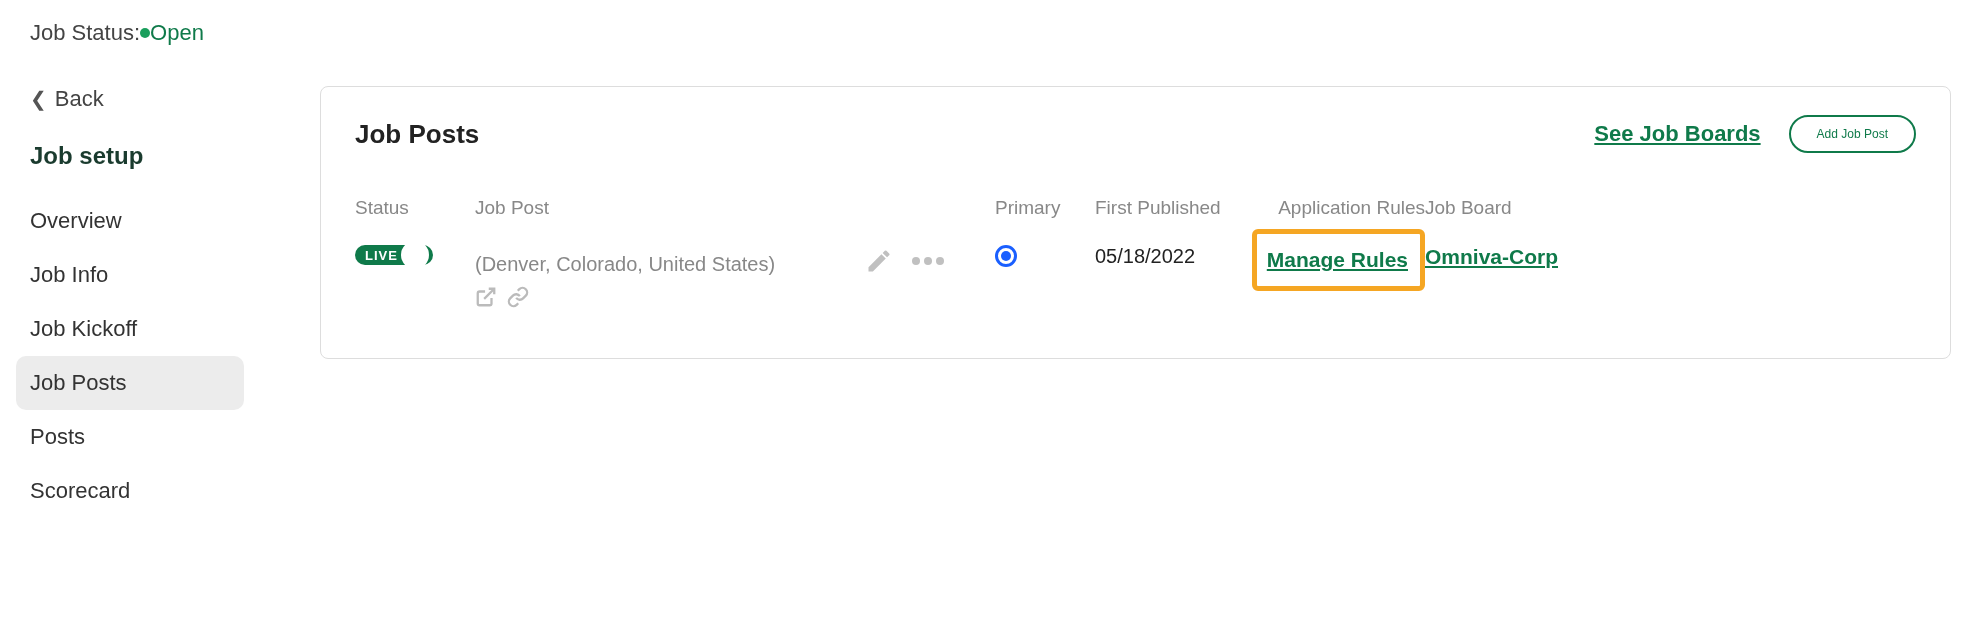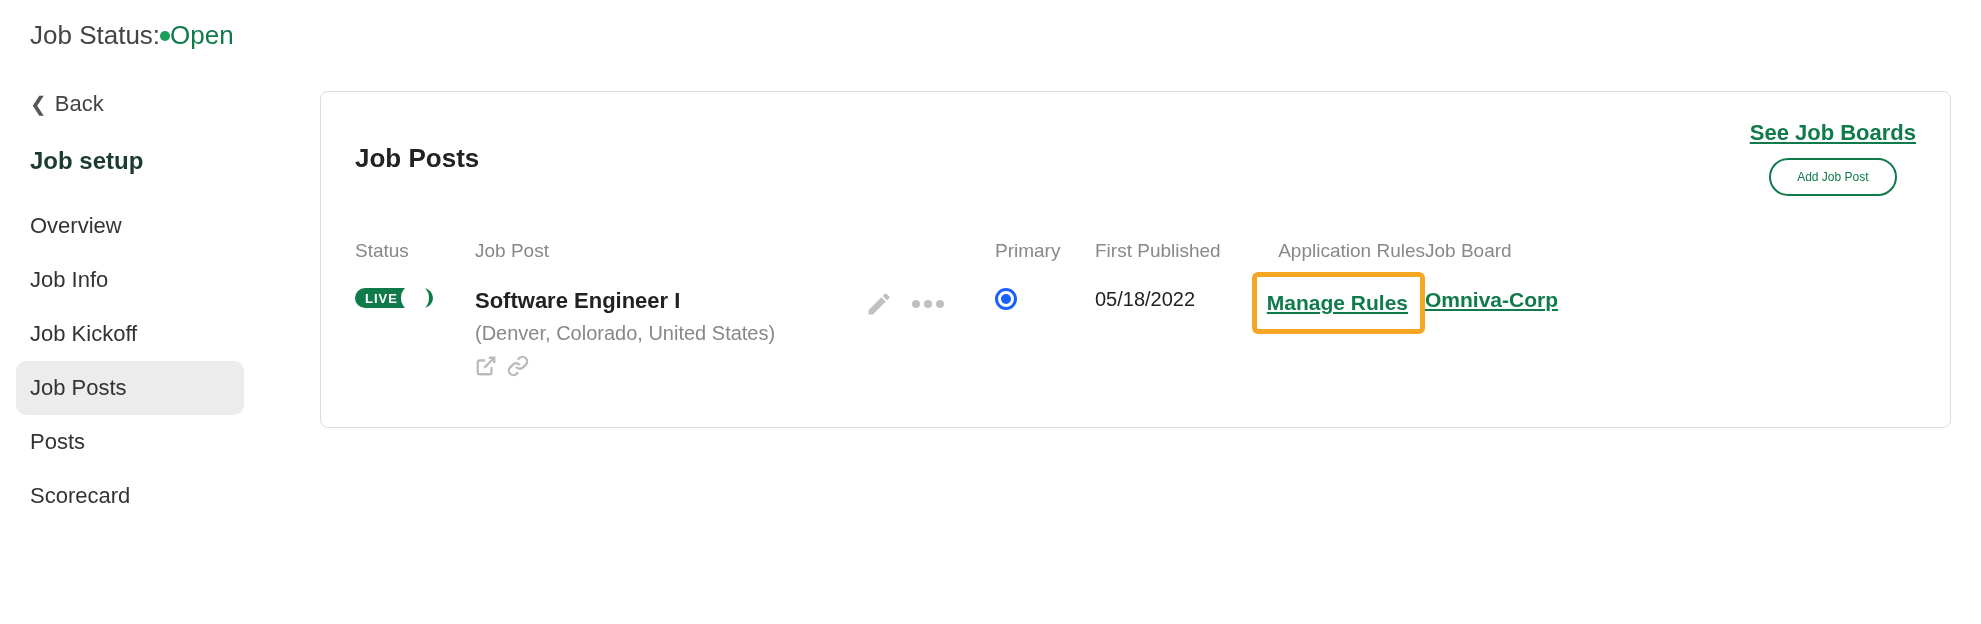--- a/index.html
+++ b/index.html
@@ -26,21 +26,21 @@
       font-family: Georgia, "Times New Roman", serif;
       font-size: 56px;
       font-weight: 400;
       color: #1a3b2e;
     }
     .page-subtitle {
       font-size: 22px;
       color: #888;
     }
     .header-right {
-      font-size: 26px;
+      font-size: 22px;
       color: #444;
       display: flex;
       align-items: center;
       gap: 0;
     }
     .status-dot {
       width: 10px;
       height: 10px;
       border-radius: 50%;
       background: #1a9e5c;
@@ -103,22 +103,21 @@
       margin-bottom: 44px;
     }
     .panel-title {
       font-size: 26px;
       font-weight: 600;
       color: #222;
     }
     .panel-actions {
       display: flex;
       align-items: center;
-      gap: 12px;
-      flex-direction: column;
+      gap: 28px;
     }
     .see-boards-link {
       color: #0f7a4a;
       font-size: 22px;
       font-weight: 600;
       text-decoration: underline;
       cursor: pointer;
     }
     .add-post-btn {
       border: 2px solid #0f7a4a;
@@ -282,21 +281,20 @@
     <div class="table-row">
       <div class="col-status">
         <div class="live-toggle">
           <span class="live-label">LIVE</span>
           <span class="toggle-knob"></span>
         </div>
       </div>
       <div class="col-post">
         <div style="display:flex; align-items:flex-start;">
           <div style="flex:1;">
-            <div class="post-title">Software Engineer I</div>
             <div class="post-location">(Denver, Colorado, United States)</div>
             <div class="post-icons">
               <svg class="small-icon" viewBox="0 0 24 24" fill="none" stroke="currentColor" stroke-width="2.5">
                   <path d="M18 13v6a2 2 0 0 1-2 2H5a2 2 0 0 1-2-2V8a2 2 0 0 1 2-2h6"></path>
                   <polyline points="15 3 21 3 21 9"></polyline>
                   <line x1="10" y1="14" x2="21" y2="3"></line>
                 </svg>
               <svg class="small-icon" viewBox="0 0 24 24" fill="none" stroke="currentColor" stroke-width="2.5">
                   <path d="M10 13a5 5 0 0 0 7.54.54l3-3a5 5 0 0 0-7.07-7.07l-1.72 1.71"></path>
                   <path d="M14 11a5 5 0 0 0-7.54-.54l-3 3a5 5 0 0 0 7.07 7.07l1.71-1.71"></path>

